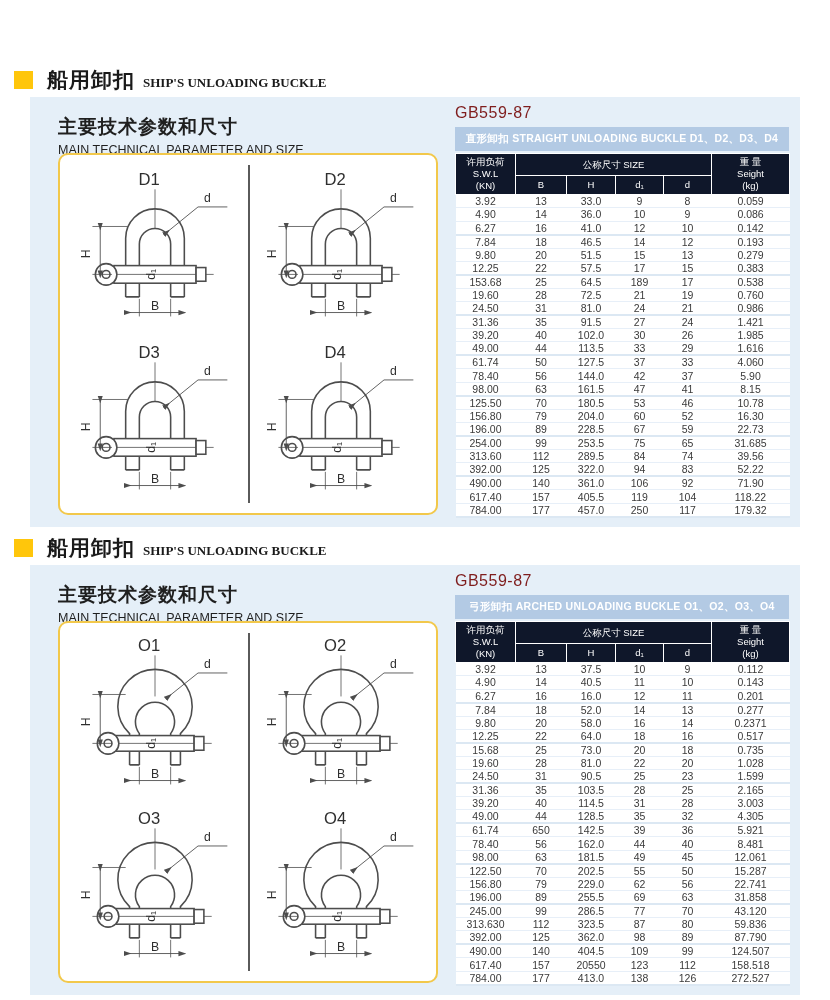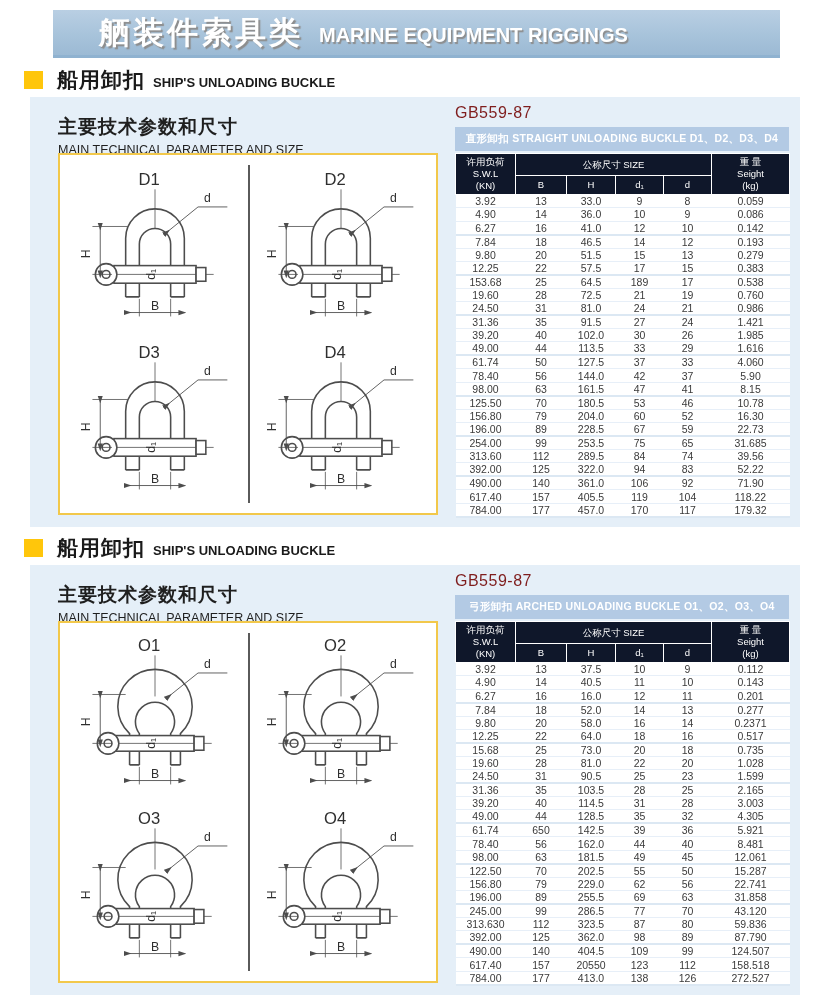--- a/index.html
+++ b/index.html
@@ -13,36 +13,36 @@
     background:linear-gradient(180deg,#b9cfe3 0%,#a6c2da 60%,#9cbad4 100%);
     border-bottom:3px solid #8fb2d0;
     display:flex; align-items:center; padding-left:46px;
   }
   .banner-cn { font-size:31px; font-weight:bold; color:#fff; letter-spacing:3px;
     text-shadow:2px 2px 1px #8d8d8d; }
   .banner-en { font-size:20px; font-weight:bold; color:#fff; margin-left:16px; margin-top:6px;
     letter-spacing:0px; text-shadow:1.5px 1.5px 1px #8d8d8d; }
 
   
-  .section-head { position:absolute; left:24px; display:flex; align-items:center; }
+  .section-head { position:absolute; left:14px; display:flex; align-items:center;font-family:Liberation Serif, serif; }
   .section-head .bullet { width:19px; height:18px; background:#ffc60b; margin-right:14px; }
   .head-cn { font-size:21px; font-weight:bold; color:#1a1a1a; letter-spacing:1px; }
   .head-en { font-size:13px; font-weight:bold; color:#1a1a1a; margin-left:8px; margin-top:5px; }
 
   
   .panel { position:absolute; left:30px; width:770px; height:430px; background:#e5eff8; }
 
   .param { position:absolute; left:28px; top:9px; color:#1f1f1f; }
   .param-cn { font-size:19px; font-weight:bold; letter-spacing:1px;margin-top:8px; }
   .param-en { font-size:12.5px; margin-top:3px; }
 
   
   .diagram-box {
     position:absolute; left:28px; top:56px; width:380px; height:362px;
-    background:#fff; border:2px solid #f2c84b; border-radius:0;
+    background:#fff; border:2px solid #f2c84b; border-radius:10px;
     display:grid; grid-template-columns:1fr 1fr; grid-template-rows:1fr 1fr;
     padding:6px 2px;
   }
   .diagram-box::before {
     content:""; position:absolute; left:50%; top:10px; bottom:10px; width:1.5px; background:#5a5a5a;
   }
   .quad { display:flex; align-items:center; justify-content:center; }
   .diag { width:176px; height:168px; }
   .diag text { fill:#2f2f2f; font-family:"Liberation Sans","DejaVu Sans",sans-serif; }
   .dlabel { font-size:17px; }
@@ -116,24 +116,20 @@
       <path d="M74,132 V150 M106,132 V150" stroke-width="0.8"></path>
       <path d="M62,146 H118" stroke-width="0.9" marker-start="url(#arr)" marker-end="url(#arr)"></path>
 
       <path d="M104,60 L134,36 H164" stroke-width="0.9" marker-start="url(#arr)"></path>
     </g>
   </defs>
 </svg>
 
 <div class="page">
 
-  <div class="banner">
-    <span class="banner-cn">舾装件索具类</span>
-    <span class="banner-en">MARINE EQUIPMENT RIGGINGS</span>
-  </div>
 
   <div class="section-head" style="top:66px;">
     <span class="bullet"></span>
     <span class="head-cn">船用卸扣</span>
     <span class="head-en">SHIP'S UNLOADING BUCKLE</span>
   </div>
 
   <div class="panel" style="top:97px;">
     <div class="param">
       <div class="param-cn">主要技术参数和尺寸</div>
@@ -399,21 +395,21 @@
               <td>157</td>
               <td>405.5</td>
               <td>119</td>
               <td>104</td>
               <td>118.22</td>
             </tr>
             <tr>
               <td>784.00</td>
               <td>177</td>
               <td>457.0</td>
-              <td>170</td>
+              <td>250</td>
               <td>117</td>
               <td>179.32</td>
             </tr>
           </tbody>
       </table>
     </div>
   </div>
 
   <div class="section-head" style="top:534px;">
     <span class="bullet"></span>

